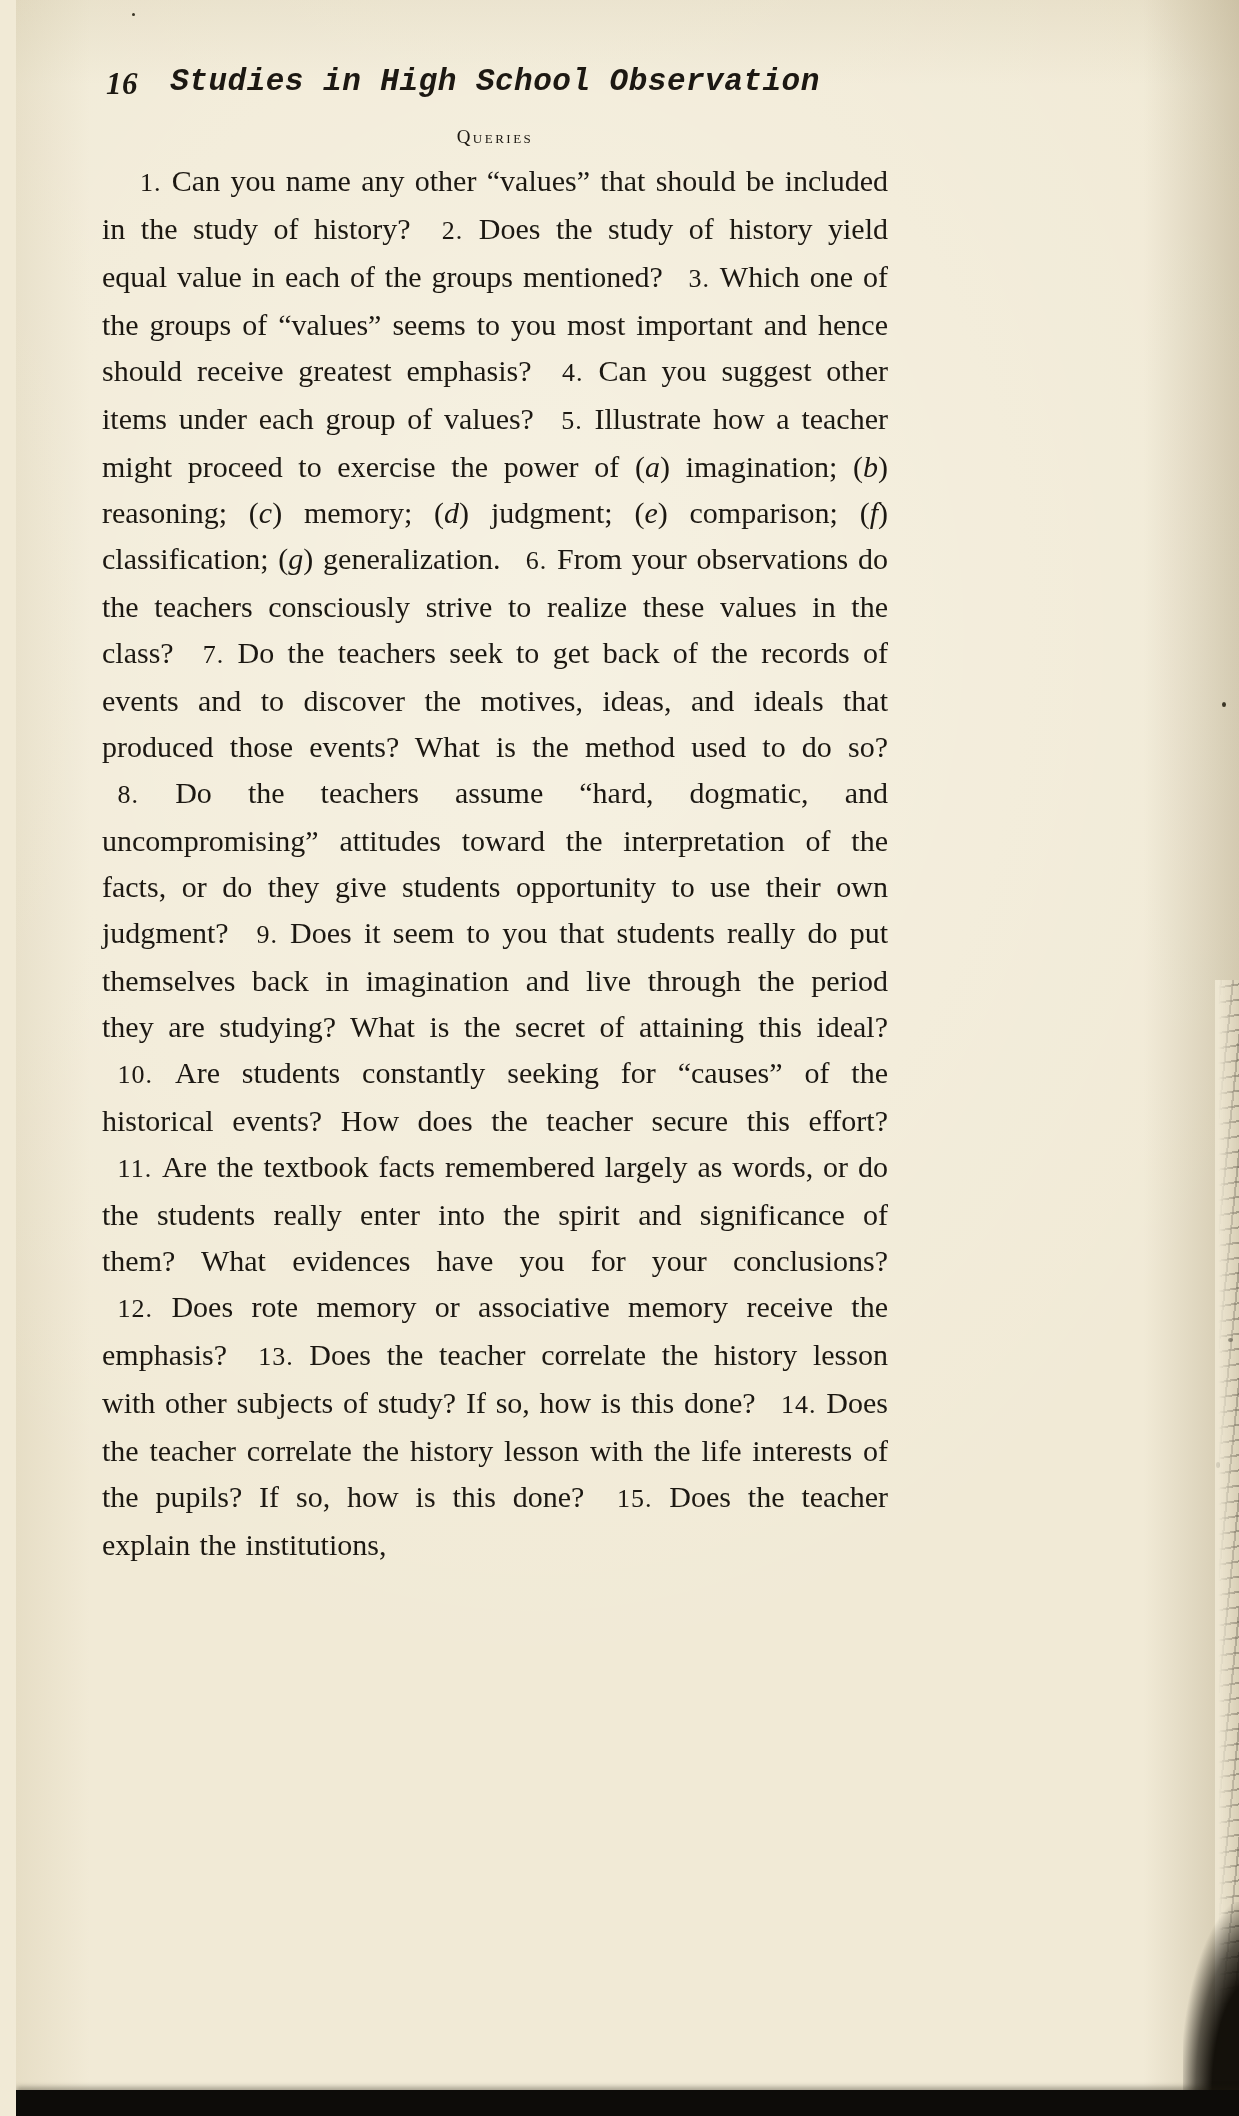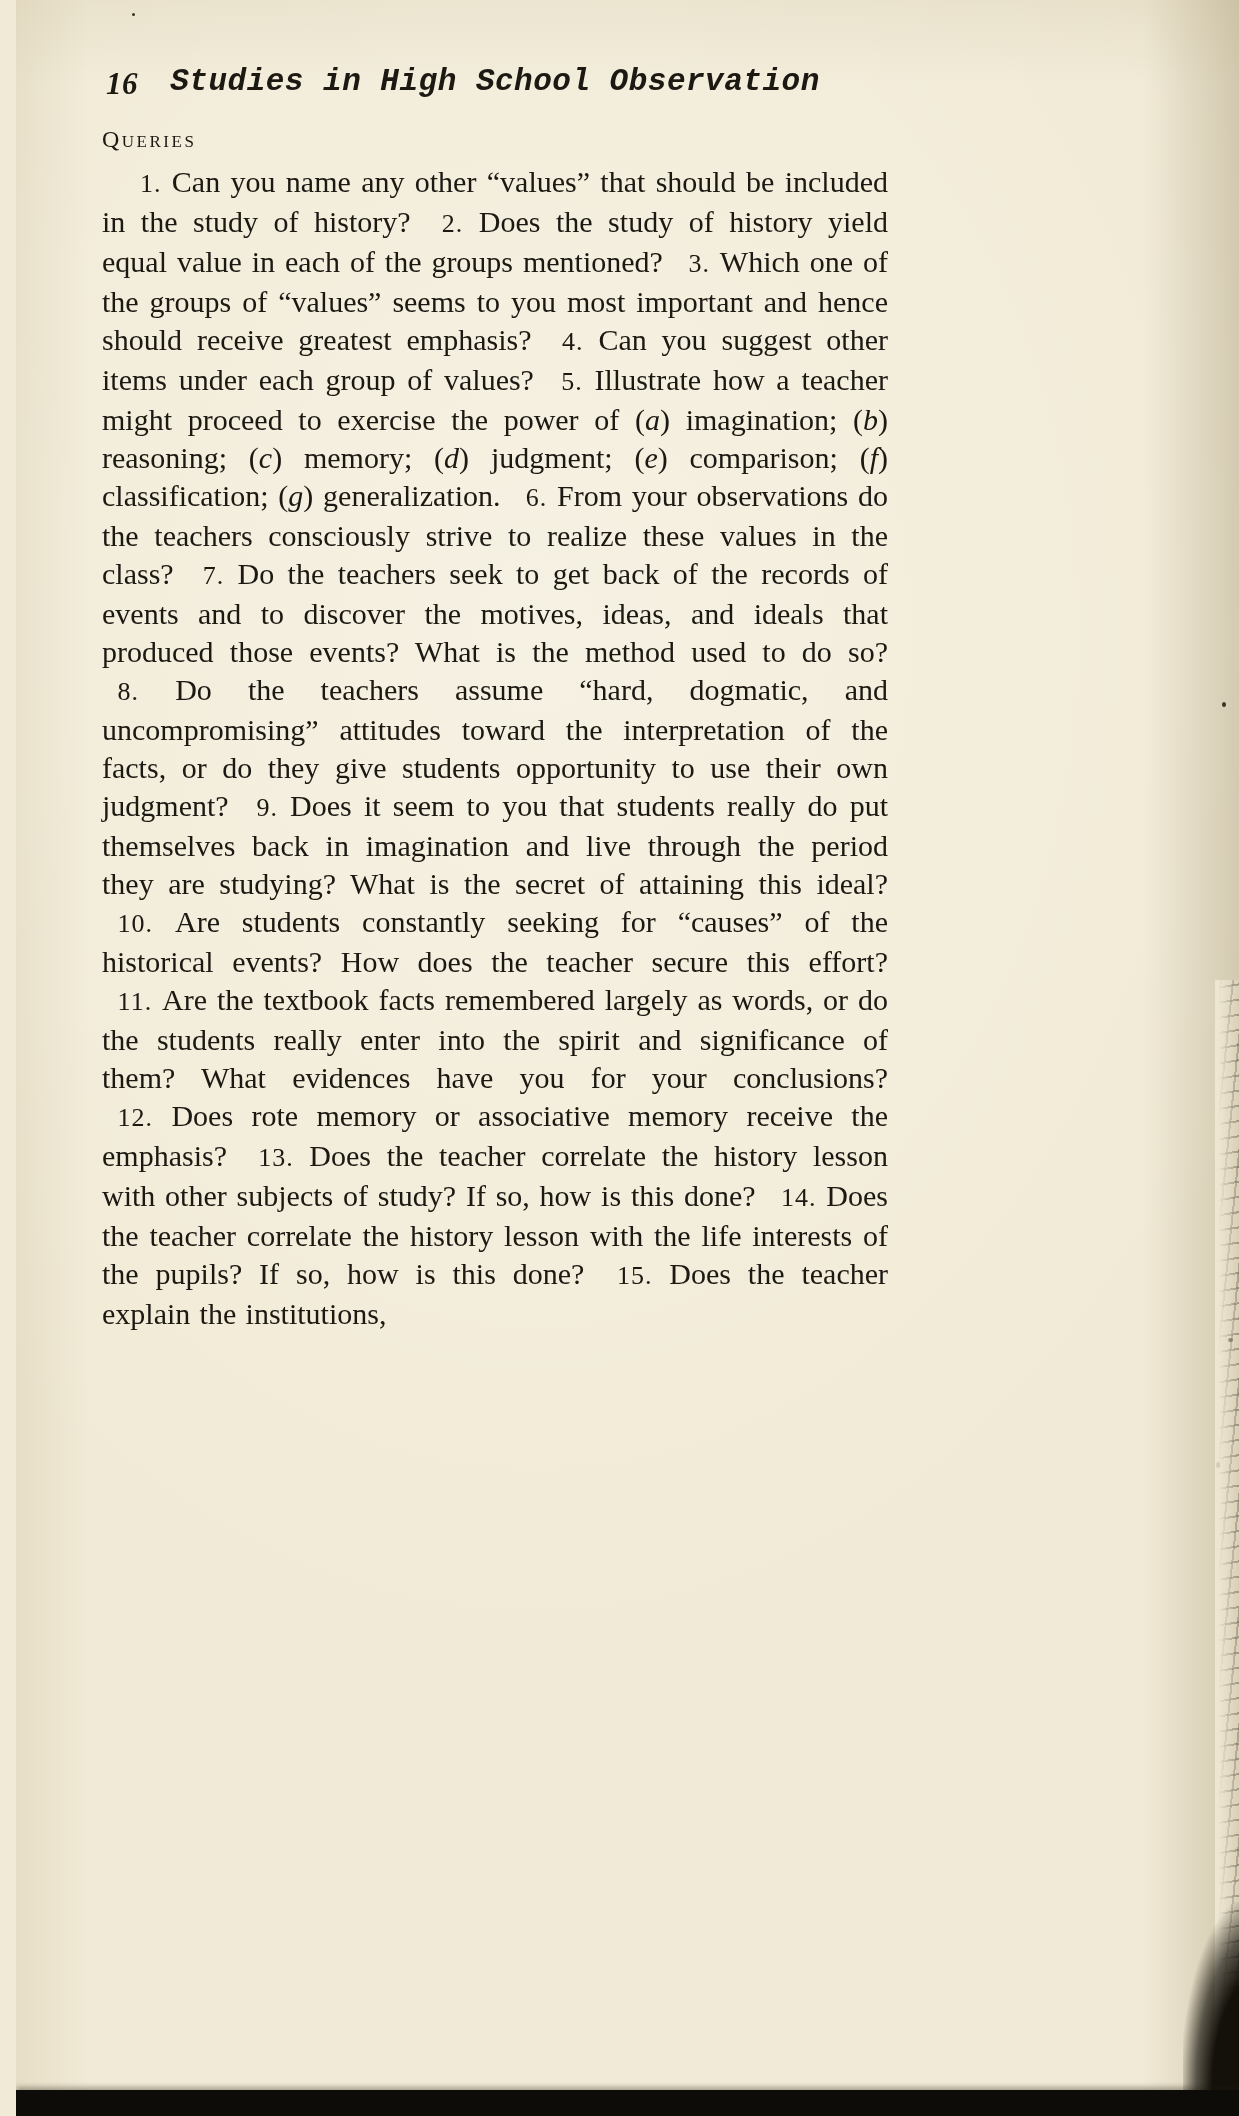--- a/index.html
+++ b/index.html
@@ -13,22 +13,22 @@
       linear-gradient(to bottom, rgba(205,193,160,0.25) 0%, rgba(205,193,160,0) 4%),
       var(--paper);
     font-family:"Liberation Serif","DejaVu Serif",serif;
     color:var(--ink);
     margin-left:16px;
   }
   .text-col{position:absolute;left:86px;top:64px;width:786px;}
   .running-header{position:relative;height:48px;}
   .pagenum{position:absolute;left:4px;top:2px;font-weight:700;font-style:italic;font-size:31px;letter-spacing:.5px;}
   .runhead{display:block;text-align:center;font-weight:700;font-style:italic;font-size:31px;letter-spacing:.5px;font-family:Liberation Mono, monospace;}
-  .section-heading{text-align:left;font-size:24px;margin-top:14px;font-variant:small-caps;letter-spacing:2.5px;}
-  .body-text{margin-top:10px;font-size:30px;line-height:38px;text-align:justify;text-indent:38px;word-spacing:.06em;}
+  .section-heading{text-align:center;font-size:19px;margin-top:14px;font-variant:small-caps;letter-spacing:2.5px;}
+  .body-text{margin-top:10px;font-size:30px;line-height:46px;text-align:justify;text-indent:38px;word-spacing:.06em;}
   .qnum{font-size:26px;letter-spacing:1px;}
   .qnum.gap{margin-left:.6em;}
   
   .edge-speckle{
     position:absolute;right:0;top:980px;bottom:24px;width:40px;
     background:
       linear-gradient(to left, rgba(241,234,214,0) 25%, var(--paper) 92%),
       repeating-linear-gradient(171deg, rgba(44,38,26,0) 0 7px, rgba(44,38,26,0.55) 7px 9px, rgba(44,38,26,0) 9px 15px),
       repeating-linear-gradient(96deg, rgba(32,28,18,0) 0 5px, rgba(32,28,18,0.4) 5px 7px, rgba(32,28,18,0) 7px 12px);
     opacity:.85;

